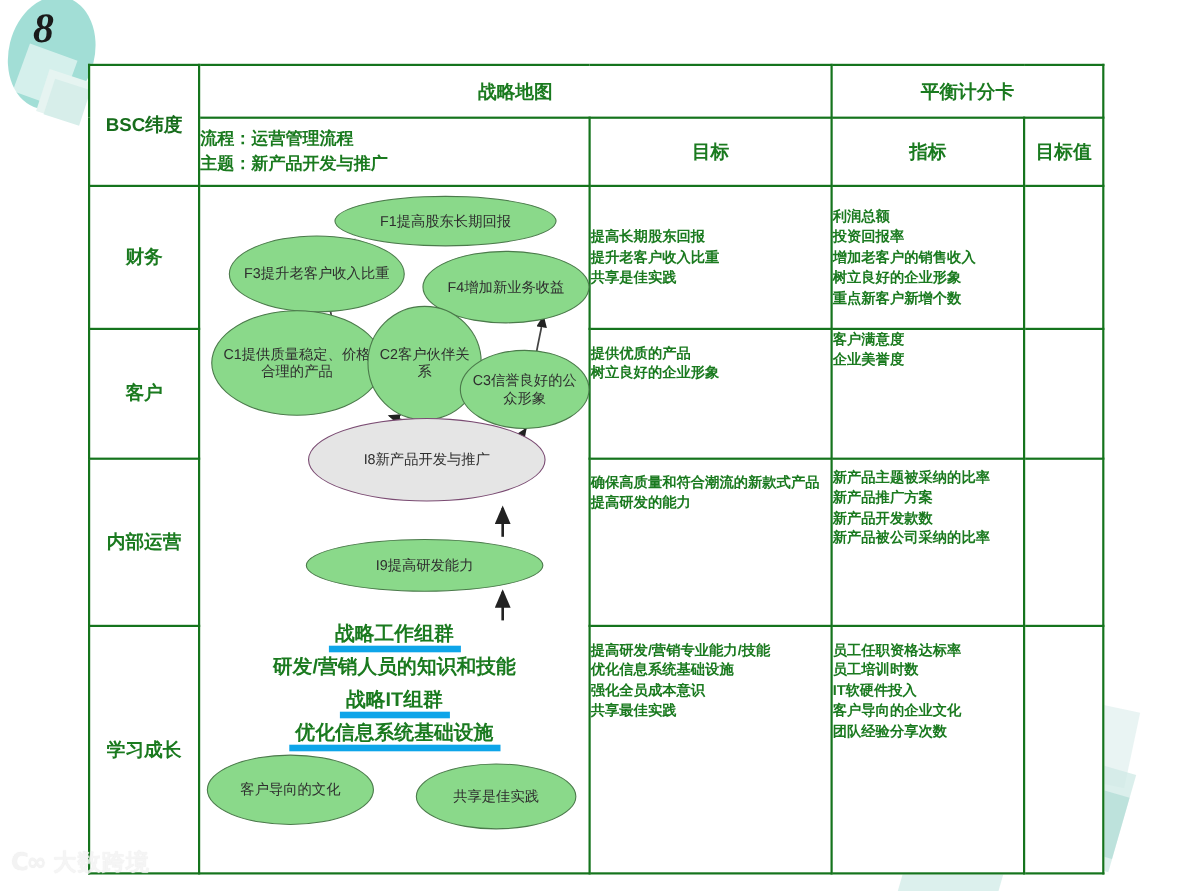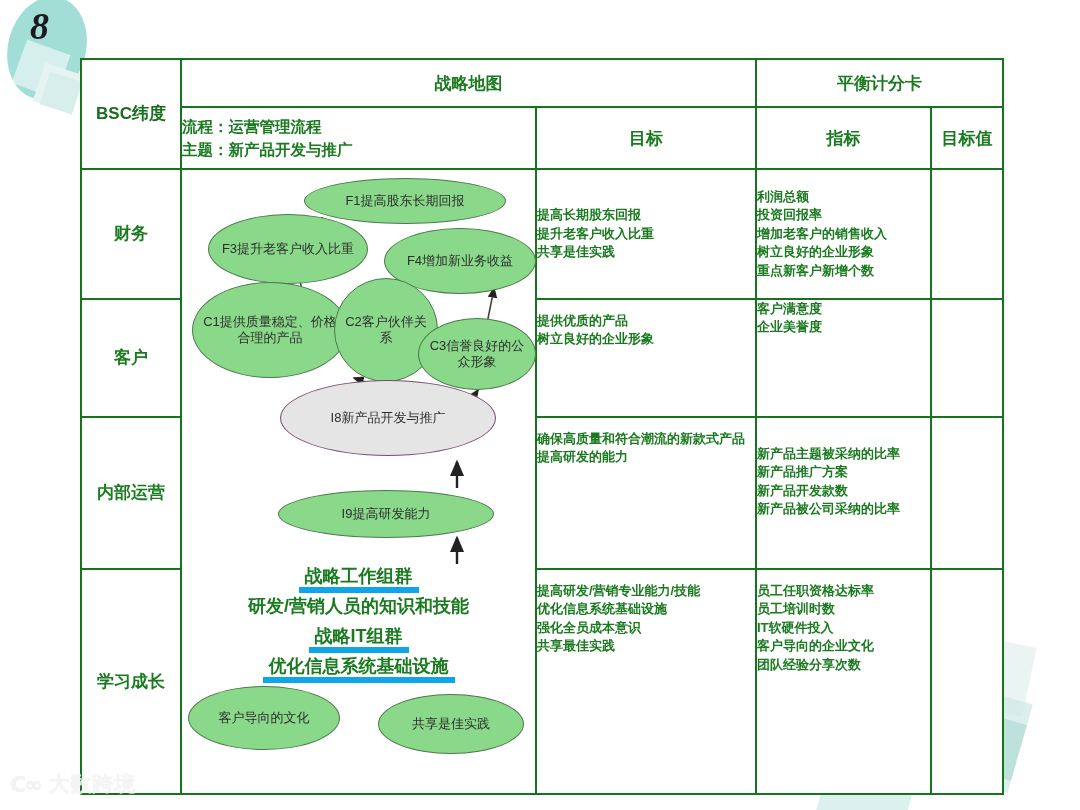--- a/index.html
+++ b/index.html
@@ -261,21 +261,21 @@
     <tr>
       <td class="rowlabel" style="height:152px">
         <div>内部运营</div>
       </td>
       <td class="cellpad" style="vertical-align:top; padding-top:12px">
         <div class="obj-list">
           <div>确保高质量和符合潮流的新款式产品</div>
           <div>提高研发的能力</div>
         </div>
       </td>
-      <td class="cellpad" style="vertical-align:top; padding-top:27px">
+      <td class="cellpad" style="vertical-align:top; padding-top:7px">
         <div class="kpi-list">
           <div>新产品主题被采纳的比率</div>
           <div>新产品推广方案</div>
           <div>新产品开发款数</div>
           <div>新产品被公司采纳的比率</div>
         </div>
       </td>
       <td class="cellpad"></td>
     </tr>
 

